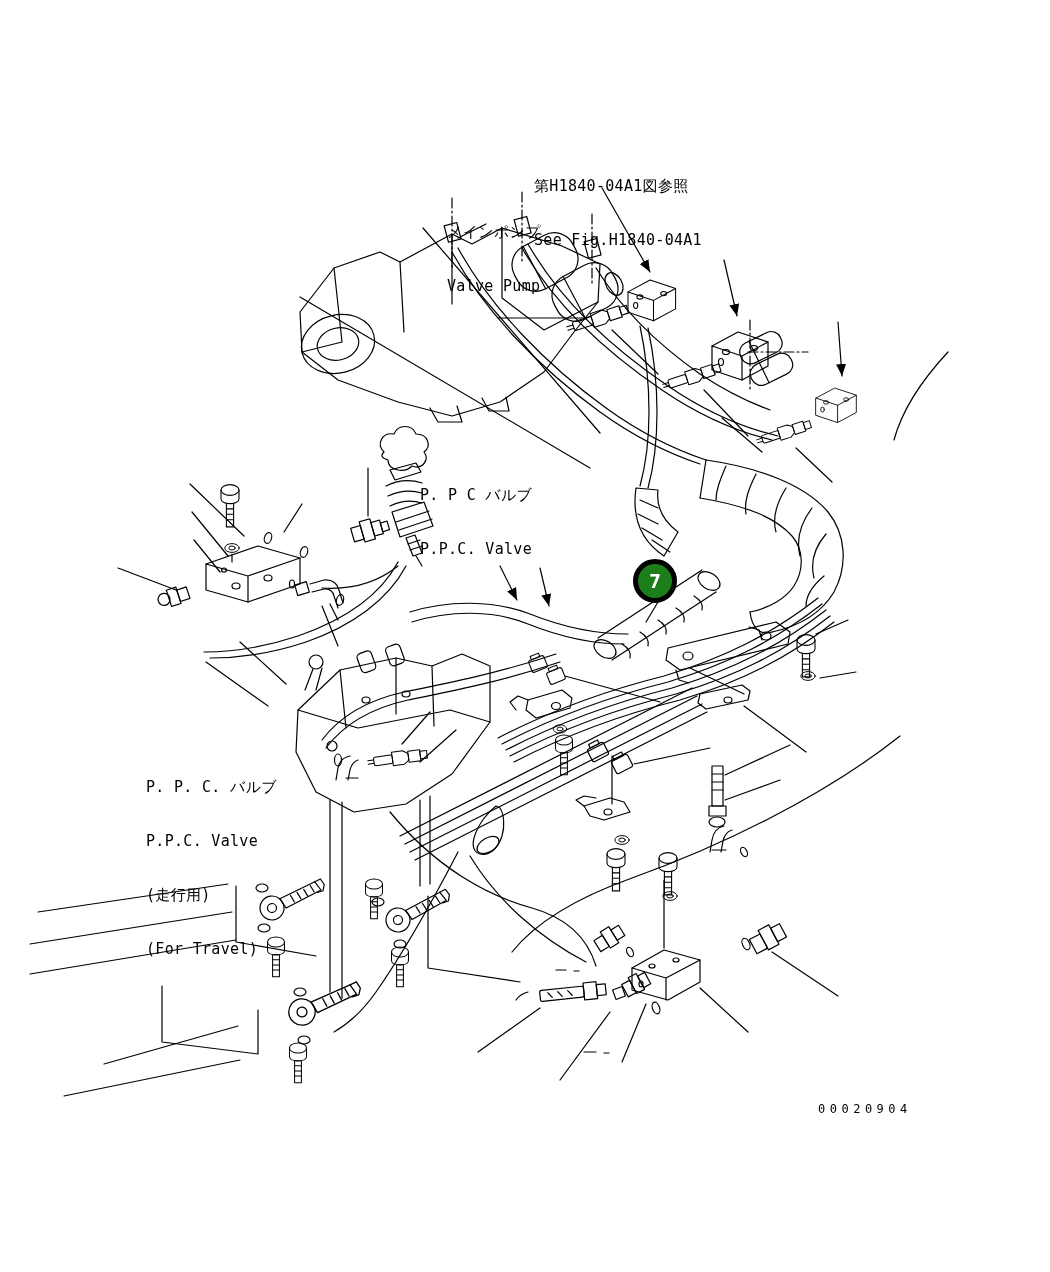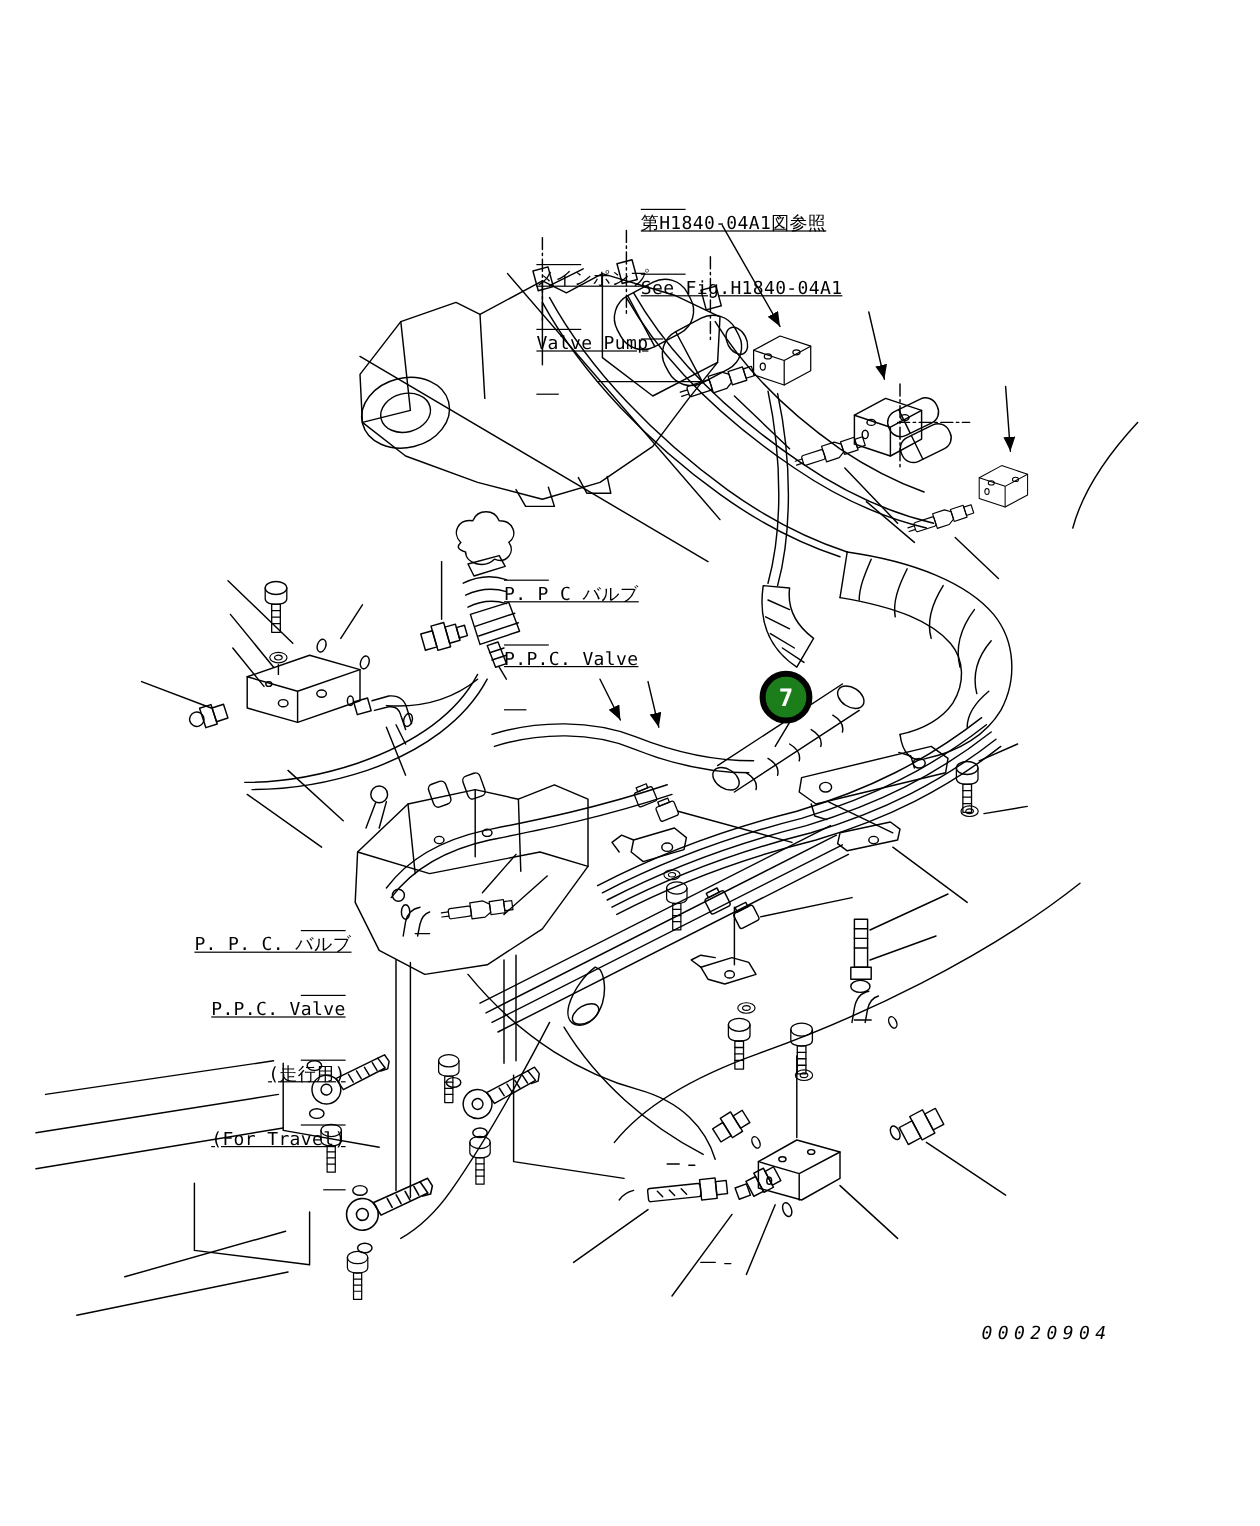--- a/index.html
+++ b/index.html
@@ -1,24 +1,24 @@
 <!DOCTYPE html>
 <html><head>
 <meta charset="utf-8">
 <style>
   html,body{margin:0;padding:0;background:#fff;}
   .stage{position:relative;width:1050px;height:1272px;background:#fff;overflow:hidden;
          font-family:"DejaVu Sans Mono","Liberation Mono",monospace;color:#000;}
   .stage svg{position:absolute;left:0;top:0;}
-  .lbl{position:absolute;font-size:15px;line-height:18px;white-space:pre;letter-spacing:.3px;text-decoration:underline;}
-  .lbl.center{text-align:right;margin-left:16px;}
+  .lbl{position:absolute;font-size:15px;line-height:18px;white-space:pre;letter-spacing:.3px;}
+  .lbl.center{text-align:left;}
   .badge{position:absolute;left:633px;top:559px;width:34px;height:34px;border:5px solid #000;
          border-radius:50%;display:flex;align-items:center;justify-content:center;
          font-size:20px;font-weight:bold;}
-  .drawnum{position:absolute;left:818px;top:1102px;font-size:15px;letter-spacing:4.5px;font-style:italic;}
+  .drawnum{position:absolute;left:818px;top:1102px;font-size:12px;letter-spacing:4.5px;}
 </style>
 </head>
 <body>
 
 <div class="stage">
 
 <svg width="1050" height="1272" viewBox="0 0 1050 1272">
   <defs>
     <marker id="arr" markerWidth="14" markerHeight="12" refX="12" refY="5" orient="auto" markerUnits="userSpaceOnUse">
       <path d="M0,0 L12,5 L0,10 Z" fill="#000" stroke="none"></path>

